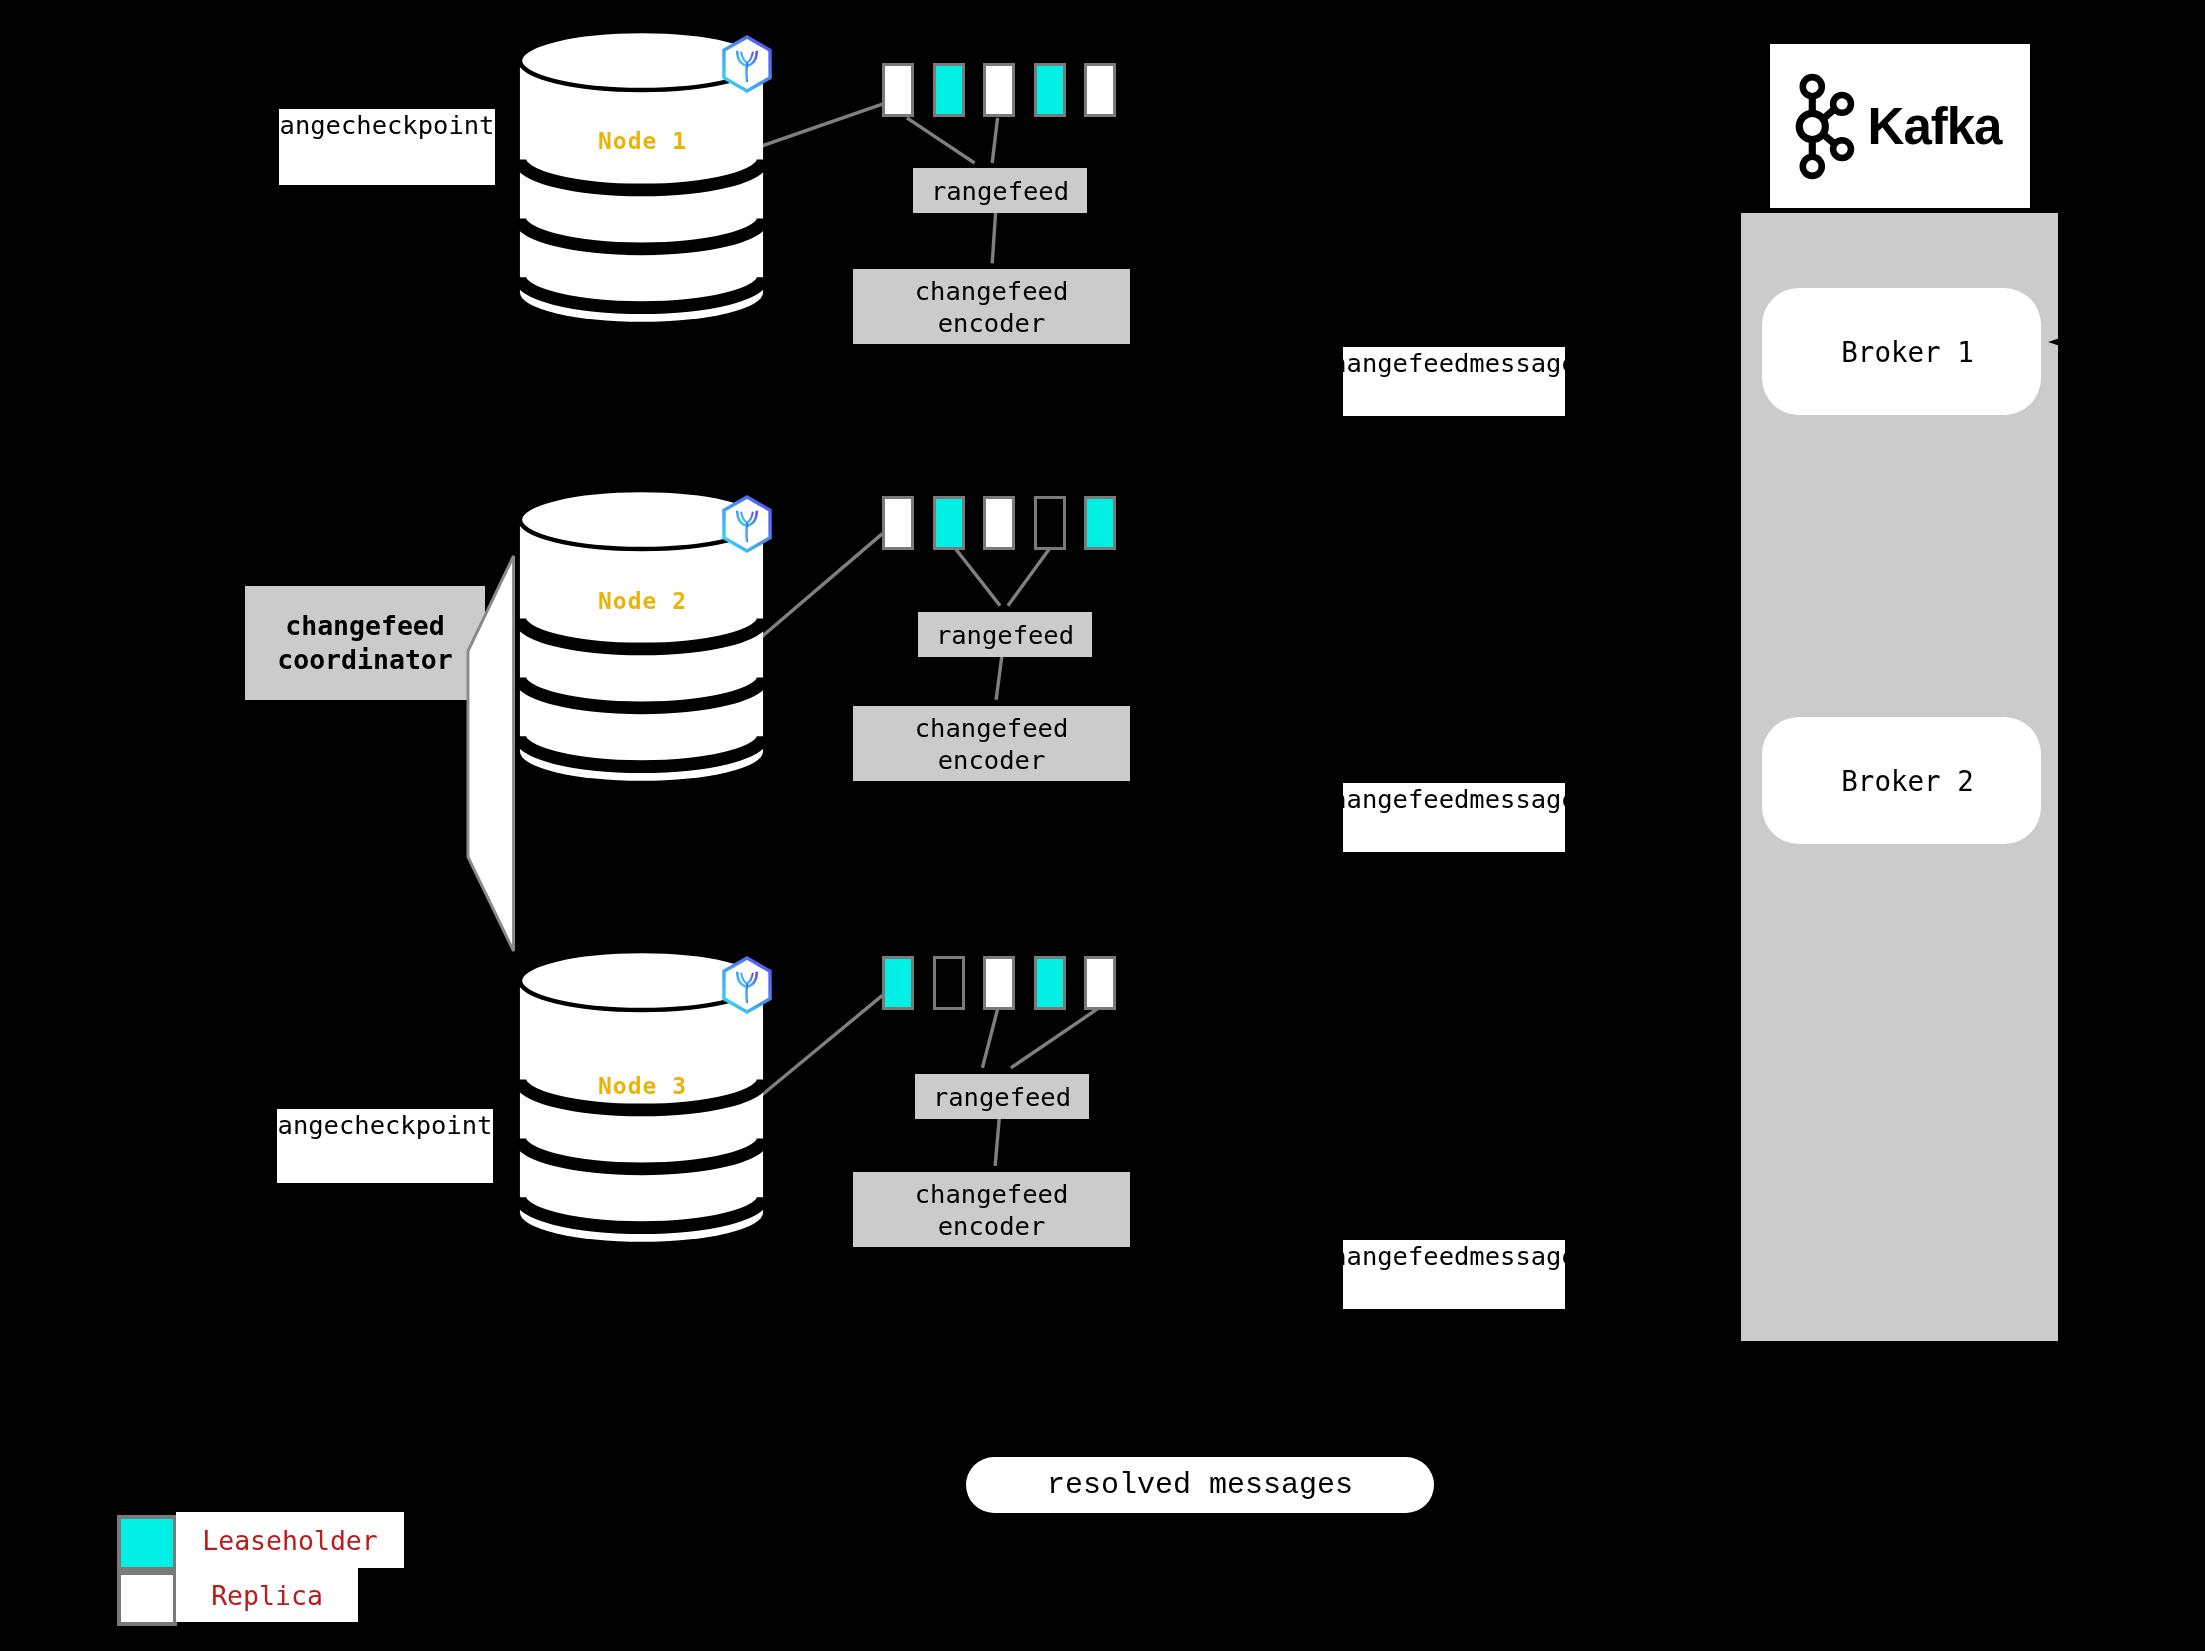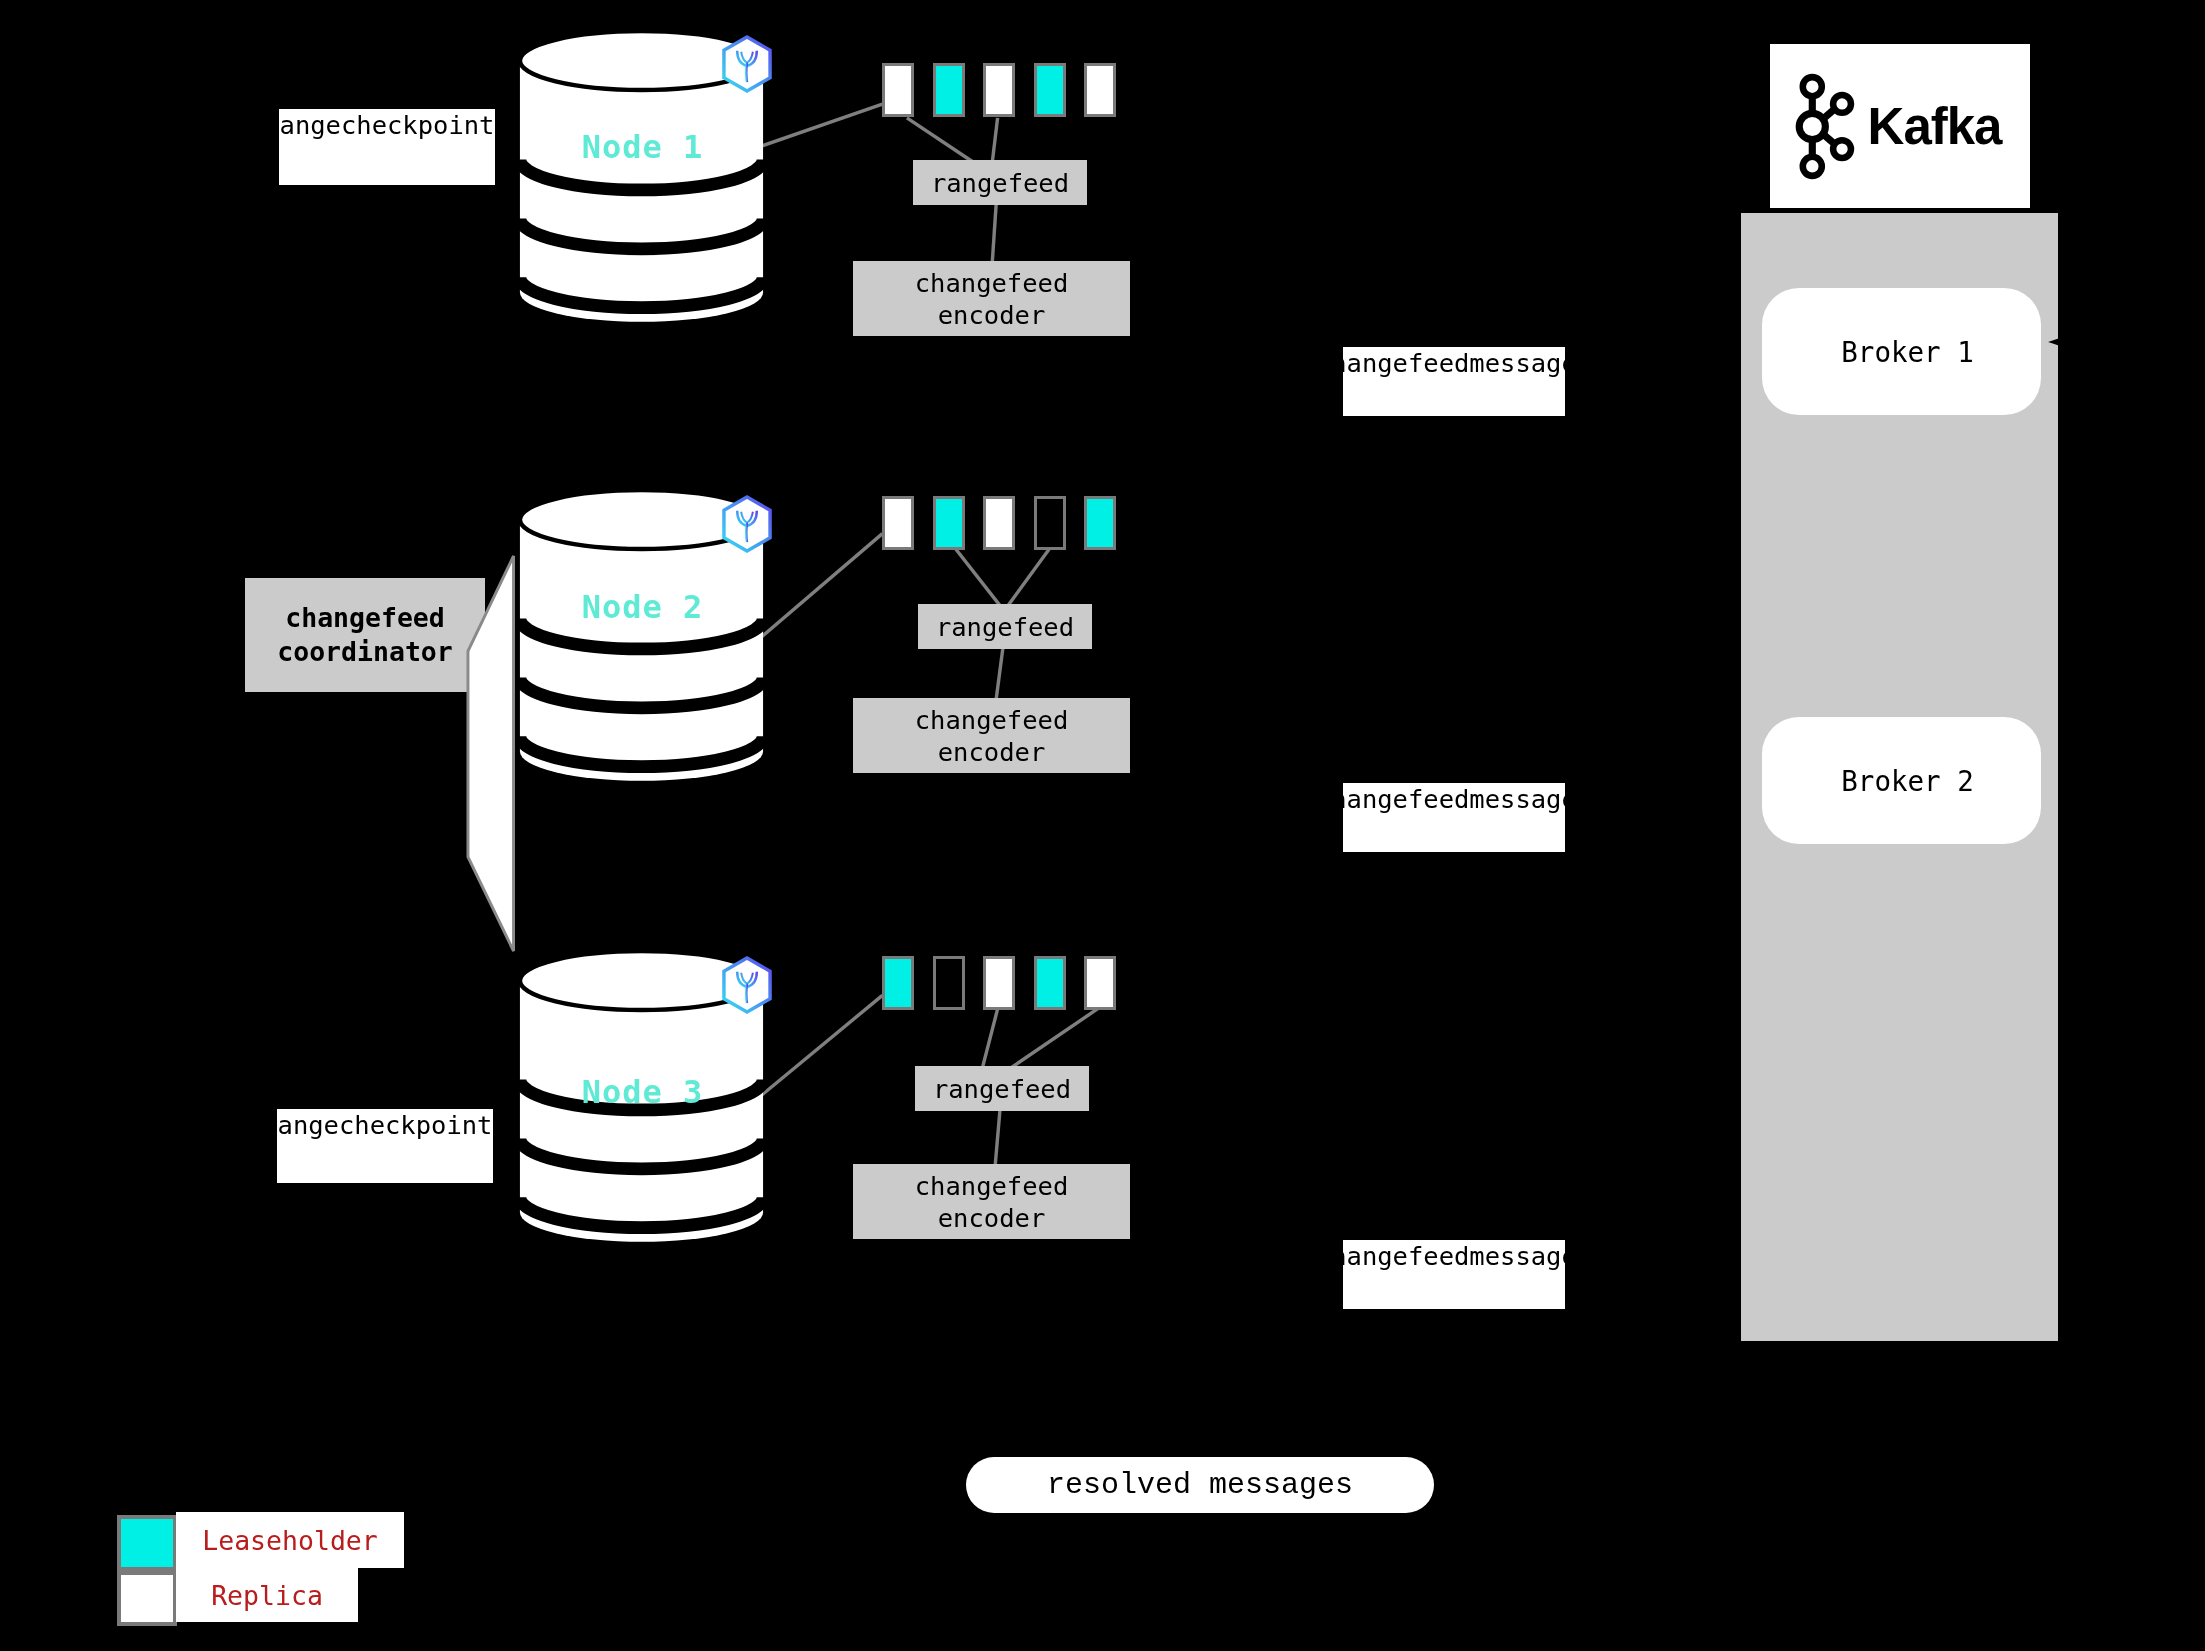--- a/index.html
+++ b/index.html
@@ -5,22 +5,22 @@
   html,body{margin:0;padding:0;background:#000;}
   #canvas{position:relative;width:2205px;height:1652px;background:#000;overflow:hidden;
           font-family:"DejaVu Sans Mono","Liberation Mono",monospace;}
   .abs{position:absolute;}
   svg.layer{position:absolute;left:0;top:0;pointer-events:none;}
   .white-label{position:absolute;background:#fff;color:#000;text-align:center;
                display:flex;flex-direction:row;justify-content:center;
                font-size:25.5px;line-height:33px;}
   .gray-box{position:absolute;background:#cbcbcb;color:#000;text-align:center;
             display:flex;flex-direction:column;justify-content:center;
-            font-size:25.5px;line-height:32px;}
-  .node-label{position:absolute;color:#5eead4;font-weight:bold;font-size:32px;
+            font-size:25.5px;line-height:32px;margin-top:8px;}
+  .node-label{position:absolute;color:#eab308;font-weight:bold;font-size:23px;
               text-align:center;letter-spacing:1px;}
   .range{position:absolute;width:32px;height:54px;border:3.9px solid #7a7a7a;box-sizing:border-box;}
   .range[data-kind="leaseholder"]{background:#00f0e6;}
   .range[data-kind="replica"]{background:#ffffff;}
   .range[data-kind="empty"]{background:transparent;}
   .broker{position:absolute;left:1762px;width:267px;height:127px;background:#fff;
           border-radius:37px;display:flex;align-items:center;justify-content:center;
           font-size:27.5px;color:#000;padding-left:12px;}
   .pill{position:absolute;background:#fff;border-radius:29px;display:flex;align-items:center;
         justify-content:center;font-size:30px;color:#000;font-family:Liberation Mono, monospace;}

